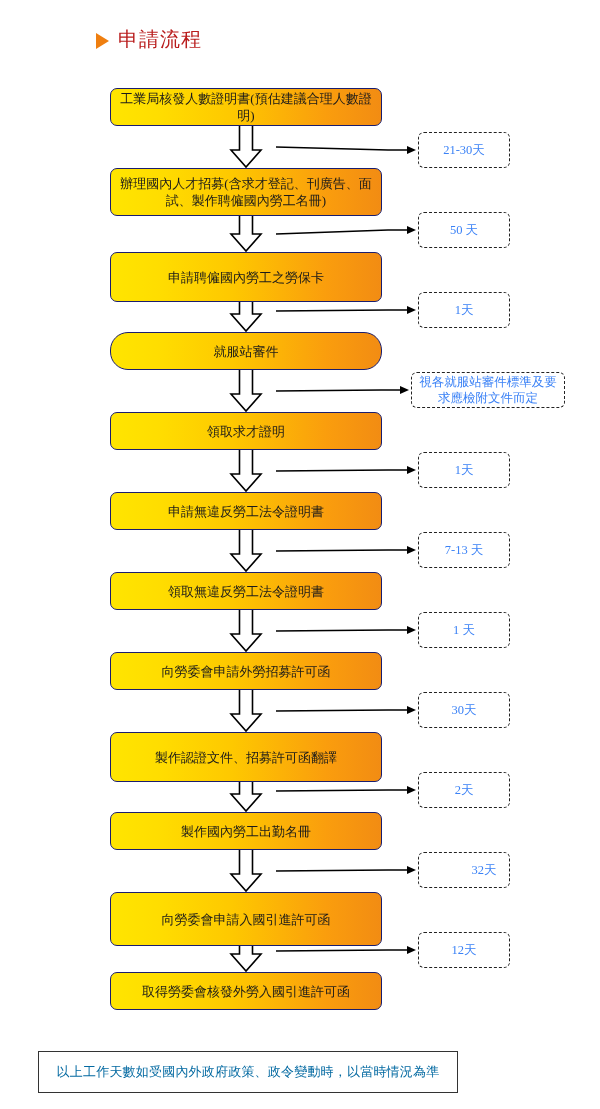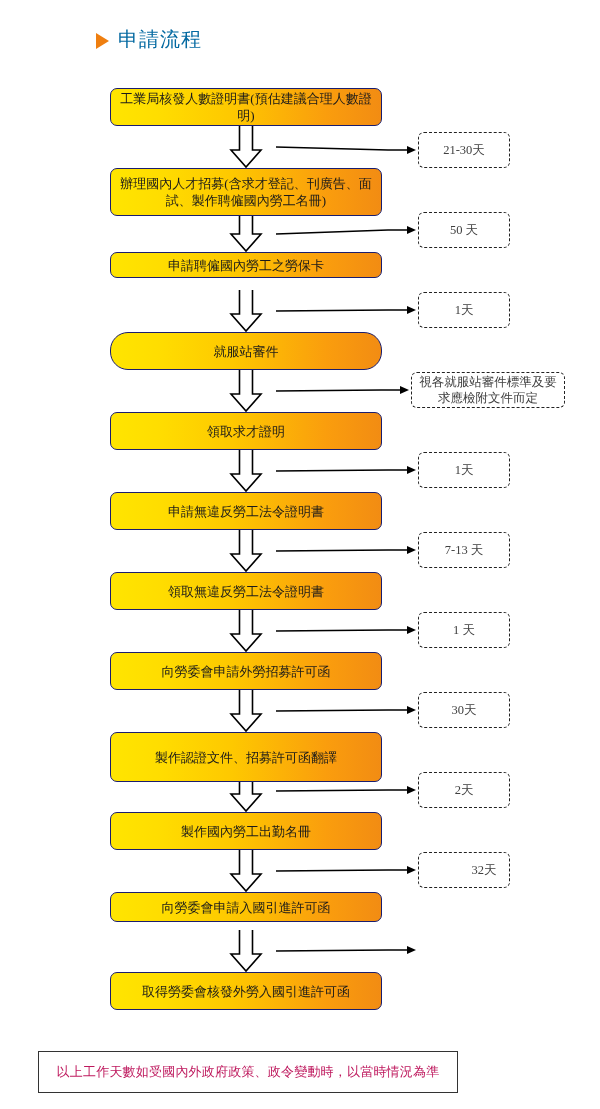--- a/index.html
+++ b/index.html
@@ -27,21 +27,21 @@
   .title-bullet {
     width: 0;
     height: 0;
     border-left: 13px solid #ef7f10;
     border-top: 8px solid transparent;
     border-bottom: 8px solid transparent;
     margin-top: 2px;
   }
   .title-text {
     font-size: 20px;
-    color: #0369a1;
+    color: #b91c1c;
     letter-spacing: 1px;
     font-family: "Liberation Serif", "DejaVu Serif", serif;
   }
 
   
   #flow {
     position: absolute;
     left: 0;
     top: 0;
     width: 600px;
@@ -71,38 +71,38 @@
     box-sizing: border-box;
     border: 1.6px dashed #222222;
     border-radius: 6px;
     background: #ffffff;
     display: flex;
     align-items: center;
     justify-content: center;
     text-align: center;
     font-size: 12.5px;
     line-height: 16px;
-    color: #404040;
+    color: #3b82f6;
     padding: 2px 4px;
   }
 
   .note-box {
     position: absolute;
     left: 38px;
     top: 1051px;
     width: 420px;
     height: 42px;
     box-sizing: border-box;
     border: 1.3px solid #333333;
     background: #ffffff;
     display: flex;
     align-items: center;
     justify-content: center;
     font-size: 13px;
-    color: #be185d;
+    color: #0369a1;
     letter-spacing: .2px;
   }
 
   svg.connectors {
     position: absolute;
     left: 0;
     top: 0;
     width: 600px;
     height: 1109px;
     pointer-events: none;
@@ -151,35 +151,36 @@
         <path d="M 276 791.0 L 388 790.0 L 408 790.0" fill="none"></path>
         <polygon points="407,786.0 416,790.0 407,794.0" stroke="none"></polygon>
         <path d="M 276 871.0 L 388 870.0 L 408 870.0" fill="none"></path>
         <polygon points="407,866.0 416,870.0 407,874.0" stroke="none"></polygon>
         <path d="M 276 951.0 L 388 950.0 L 408 950.0" fill="none"></path>
         <polygon points="407,946.0 416,950.0 407,954.0" stroke="none"></polygon>
       </g>
   </svg>
 <div class="step-box" style="top: 88px; height: 38px;">工業局核發人數證明書(預估建議合理人數證明)</div>
     <div class="step-box" style="top: 168px; height: 48px;">辦理國內人才招募(含求才登記、刊廣告、面試、製作聘僱國內勞工名冊)</div>
-    <div class="step-box" style="top: 252px; height: 26px;">申請聘僱國內勞工之勞保卡</div>
+    <div class="step-box" style="top: 252px; height: 50px;">申請聘僱國內勞工之勞保卡</div>
     <div class="step-box" style="top: 332px; height: 38px; border-radius: 18px;">就服站審件</div>
     <div class="step-box" style="top: 412px; height: 38px;">領取求才證明</div>
     <div class="step-box" style="top: 492px; height: 38px;">申請無違反勞工法令證明書</div>
     <div class="step-box" style="top: 572px; height: 38px;">領取無違反勞工法令證明書</div>
     <div class="step-box" style="top: 652px; height: 38px;">向勞委會申請外勞招募許可函</div>
     <div class="step-box" style="top: 732px; height: 50px;">製作認證文件、招募許可函翻譯</div>
     <div class="step-box" style="top: 812px; height: 38px;">製作國內勞工出勤名冊</div>
-    <div class="step-box" style="top: 892px; height: 30px;">向勞委會申請入國引進許可函</div>
+    <div class="step-box" style="top: 892px; height: 54px;">向勞委會申請入國引進許可函</div>
     <div class="step-box" style="top: 972px; height: 38px;">取得勞委會核發外勞入國引進許可函</div>
     <div class="annot-box" style="left: 418px; top: 132px; width: 92px; height: 36px;">21-30天</div>
     <div class="annot-box" style="left: 418px; top: 212px; width: 92px; height: 36px;">50 天</div>
     <div class="annot-box" style="left: 418px; top: 292px; width: 92px; height: 36px;">1天</div>
     <div class="annot-box" style="left: 411px; top: 372px; width: 154px; height: 36px;">視各就服站審件標準及要求應檢附文件而定</div>
     <div class="annot-box" style="left: 418px; top: 452px; width: 92px; height: 36px;">1天</div>
     <div class="annot-box" style="left: 418px; top: 532px; width: 92px; height: 36px;">7-13 天</div>
     <div class="annot-box" style="left: 418px; top: 612px; width: 92px; height: 36px;">1 天</div>
     <div class="annot-box" style="left: 418px; top: 692px; width: 92px; height: 36px;">30天</div>
     <div class="annot-box" style="left: 418px; top: 772px; width: 92px; height: 36px;">2天</div>
     <div class="annot-box" style="left: 418px; top: 852px; width: 92px; height: 36px; padding-left: 44px;">32天</div>
+    <div class="annot-box" style="left: 418px; top: 932px; width: 92px; height: 36px;">12天</div>
   </div>
 
 <div class="note-box">以上工作天數如受國內外政府政策、政令變動時，以當時情況為準</div>
 
 </body></html>

